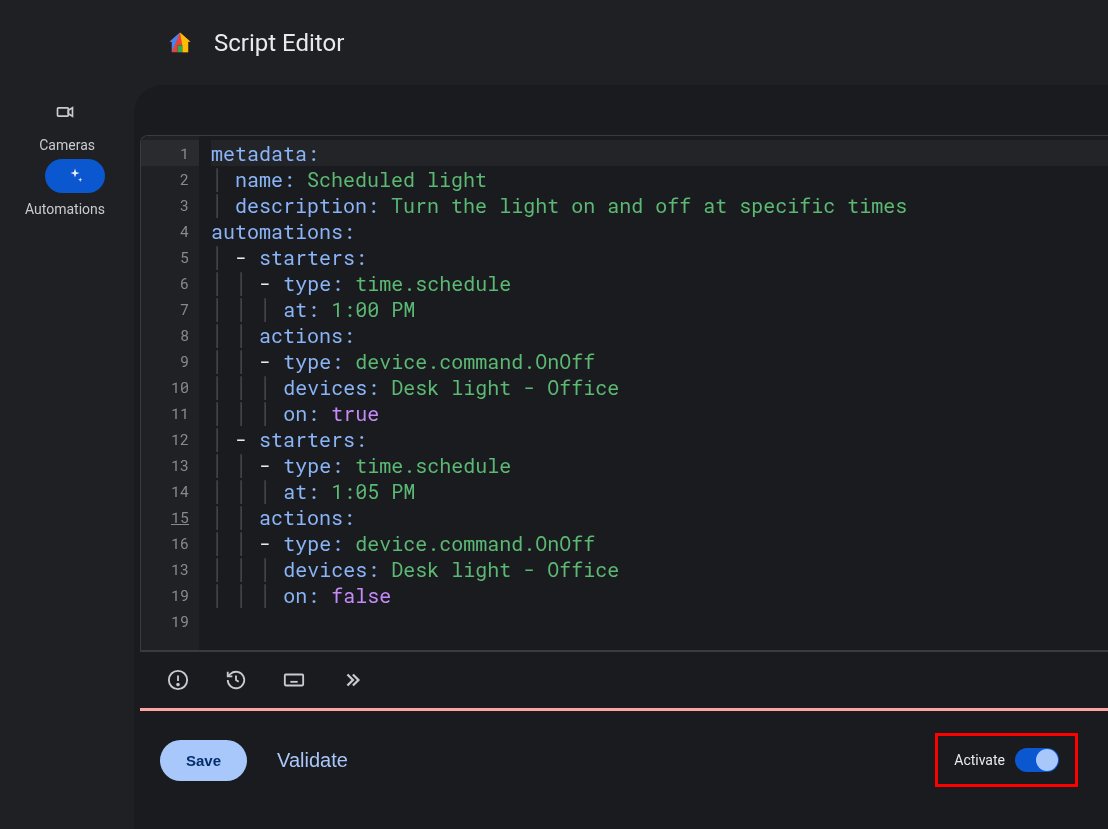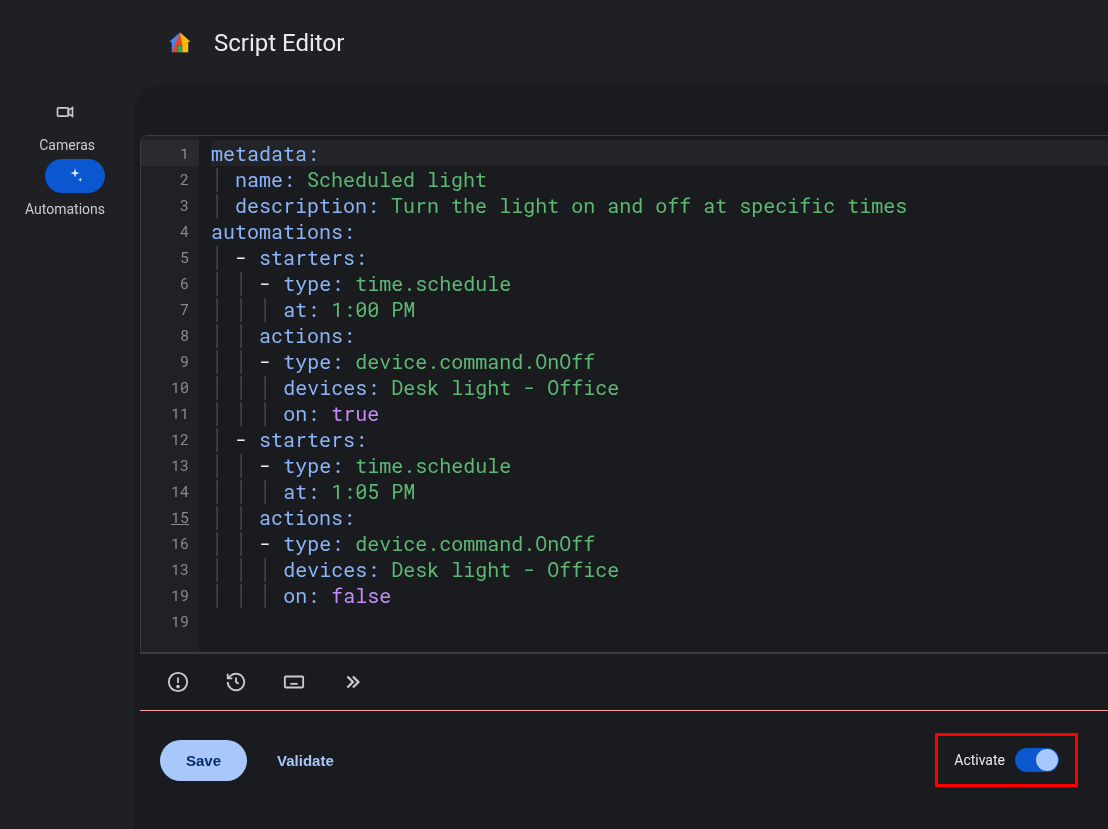--- a/index.html
+++ b/index.html
@@ -117,43 +117,43 @@
     align-items: center;
   }
   .tool-icon {
     width: 24px;
     height: 24px;
     color: #c9cbd0;
     cursor: pointer;
     display:flex; align-items:center; justify-content:center;
   }
   .footer {
-    border-top: 1px solid #fca5a5;
+    border-top: 3px solid #fca5a5;
     margin-left: 6px;
     padding: 22px 30px 12px 20px;
     display: flex;
     align-items: center;
     gap: 30px;
   }
   .btn-primary {
     background: #a8c7fa;
     color: #062e6f;
     border: none;
     border-radius: 22px;
     padding: 12px 26px;
     font-size: 15px;
     font-weight: 600;
     cursor: pointer;
   }
   .btn-text {
     background: none;
     border: none;
     color: #a8c7fa;
-    font-size: 15px;
-    font-weight: 700;
+    font-size: 20px;
+    font-weight: 400;
     cursor: pointer;
   }
   .spacer { flex: 1; }
   .activate-box {
     border: 3px solid #ff0000;
     padding: 12px 16px;
     display: flex;
     align-items: center;
     gap: 10px;
     font-size: 14px;

